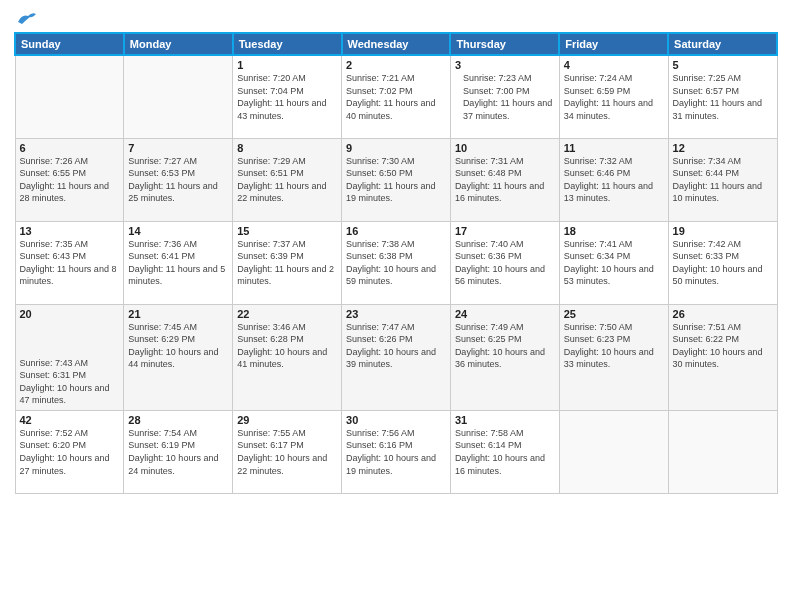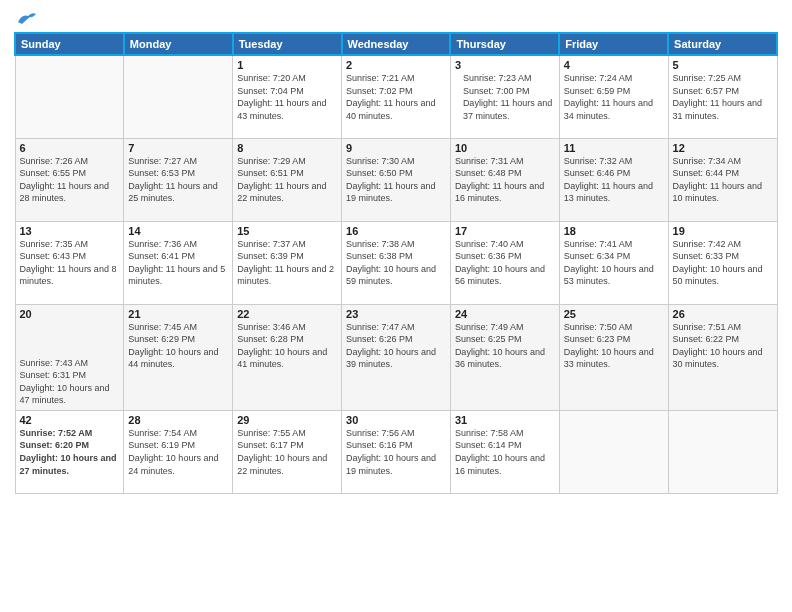--- a/index.html
+++ b/index.html
@@ -294,21 +294,21 @@
           <td>
             <span class="day-num">26</span>
             <div class="day-info" style="white-space: pre-line;">Sunrise: 7:51 AM
 Sunset: 6:22 PM
 Daylight: 10 hours and 30 minutes.</div>
           </td>
         </tr>
         <tr>
           <td>
             <span class="day-num">42</span>
-            <div class="day-info" style="white-space: pre-line; font-weight: bold;">Sunrise: 7:52 AM
+            <div class="day-info" style="white-space: pre-line;">Sunrise: 7:52 AM
 Sunset: 6:20 PM
 Daylight: 10 hours and 27 minutes.</div>
           </td>
           <td>
             <span class="day-num">28</span>
             <div class="day-info" style="white-space: pre-line;">Sunrise: 7:54 AM
 Sunset: 6:19 PM
 Daylight: 10 hours and 24 minutes.</div>
           </td>
           <td>

